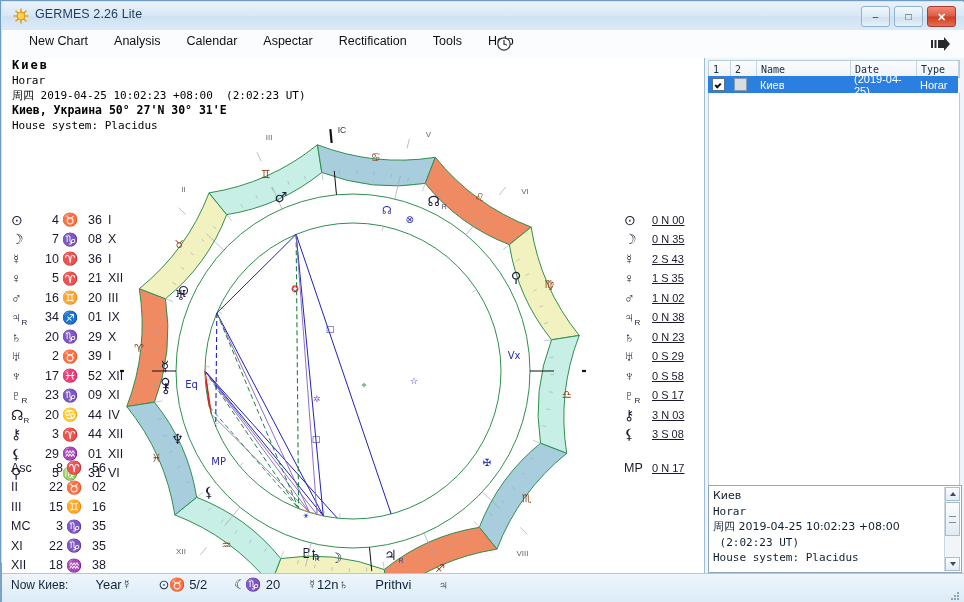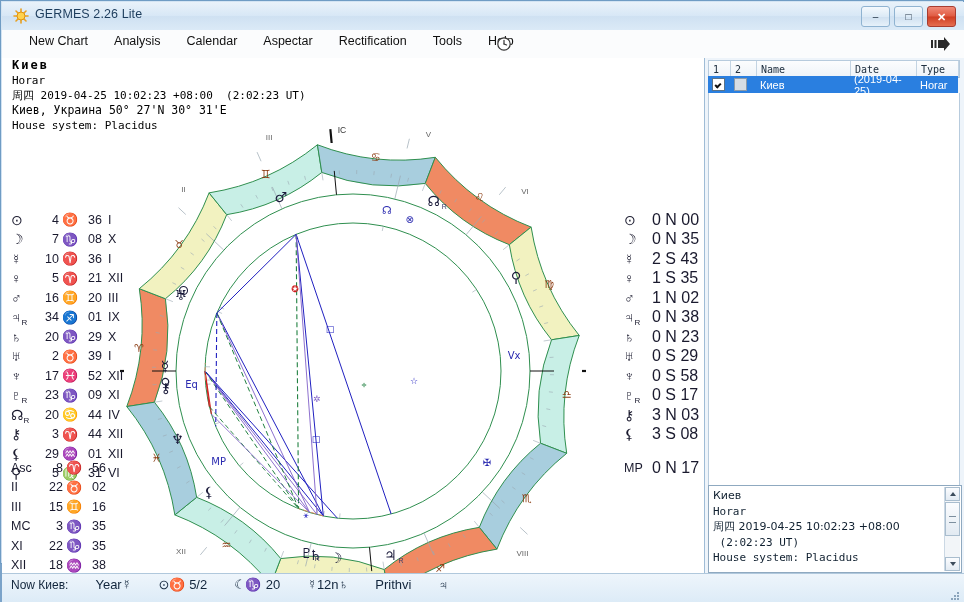--- a/index.html
+++ b/index.html
@@ -58,21 +58,21 @@
     position:absolute;left:1px;top:57px;width:962px;height:515px;background:#ffffff;
   }
   .chartpane{
     position:absolute;left:0;top:0;width:702px;height:515px;
     background:#ffffff;border-right:1px solid #9fbcd6;overflow:hidden;
   }
   
   .hdrblock{position:absolute;left:10px;top:0px;}
   .hdr-line{font-family:"DejaVu Sans Mono",monospace;font-size:11px;color:#000;white-space:pre;line-height:15px;}
   .hdr-line.big{font-size:12px;font-weight:bold;letter-spacing:2px;}
-  .hdr-line.city{font-size:11.5px;}
+  .hdr-line.city{font-size:11.5px;font-weight:bold;}
   
   .plist{position:absolute;left:9px;top:152px;}
   .prow{height:19.5px;display:flex;align-items:center;font-size:12.5px;color:#1a1a2e;}
   .pg{width:22px;text-align:left;font-size:14px;line-height:1;}
   .pg sub{font-size:8px;vertical-align:baseline;position:relative;top:3px;}
   .pdeg{width:26px;text-align:right;padding-right:3px;font-size:12.5px;}
   .psign{width:16px;text-align:center;font-size:13px;}
   .pmin{width:24px;text-align:right;font-size:12.5px;}
   .phouse{width:34px;text-align:left;padding-left:6px;font-size:12.5px;}
   
@@ -81,21 +81,21 @@
   .cname{width:28px;text-align:left;font-size:12.5px;}
   .cdeg{width:24px;text-align:right;padding-right:3px;}
   .csign{width:16px;text-align:center;font-size:13px;}
   .cmin{width:24px;text-align:right;}
   .chouse{width:34px;text-align:left;padding-left:6px;}
   
   .dlist{position:absolute;left:622px;top:152px;}
   .drow{height:19.5px;display:flex;align-items:center;font-size:12.5px;color:#1a1a2e;}
   .dg{width:28px;font-size:14px;line-height:1;}
   .dg sub{font-size:8px;vertical-align:baseline;position:relative;top:3px;}
-  .dval{font-size:16px;white-space:pre;}
+  .dval{font-size:11px;white-space:pre;text-decoration:underline;}
   .dlist-sep{height:14px;}
   
   .rightpane{
     position:absolute;left:703px;top:0;width:259px;height:515px;background:#eef4fa;
   }
   .gridhdr{
     position:absolute;left:3px;top:2px;width:250px;height:16px;
     background:linear-gradient(to bottom,#fcfdfe,#eef3f8);
     border:1px solid #b7cbdd;border-bottom:1px solid #9fb7cc;
     display:flex;align-items:center;font-family:"DejaVu Sans Mono",monospace;font-size:10px;color:#203040;

